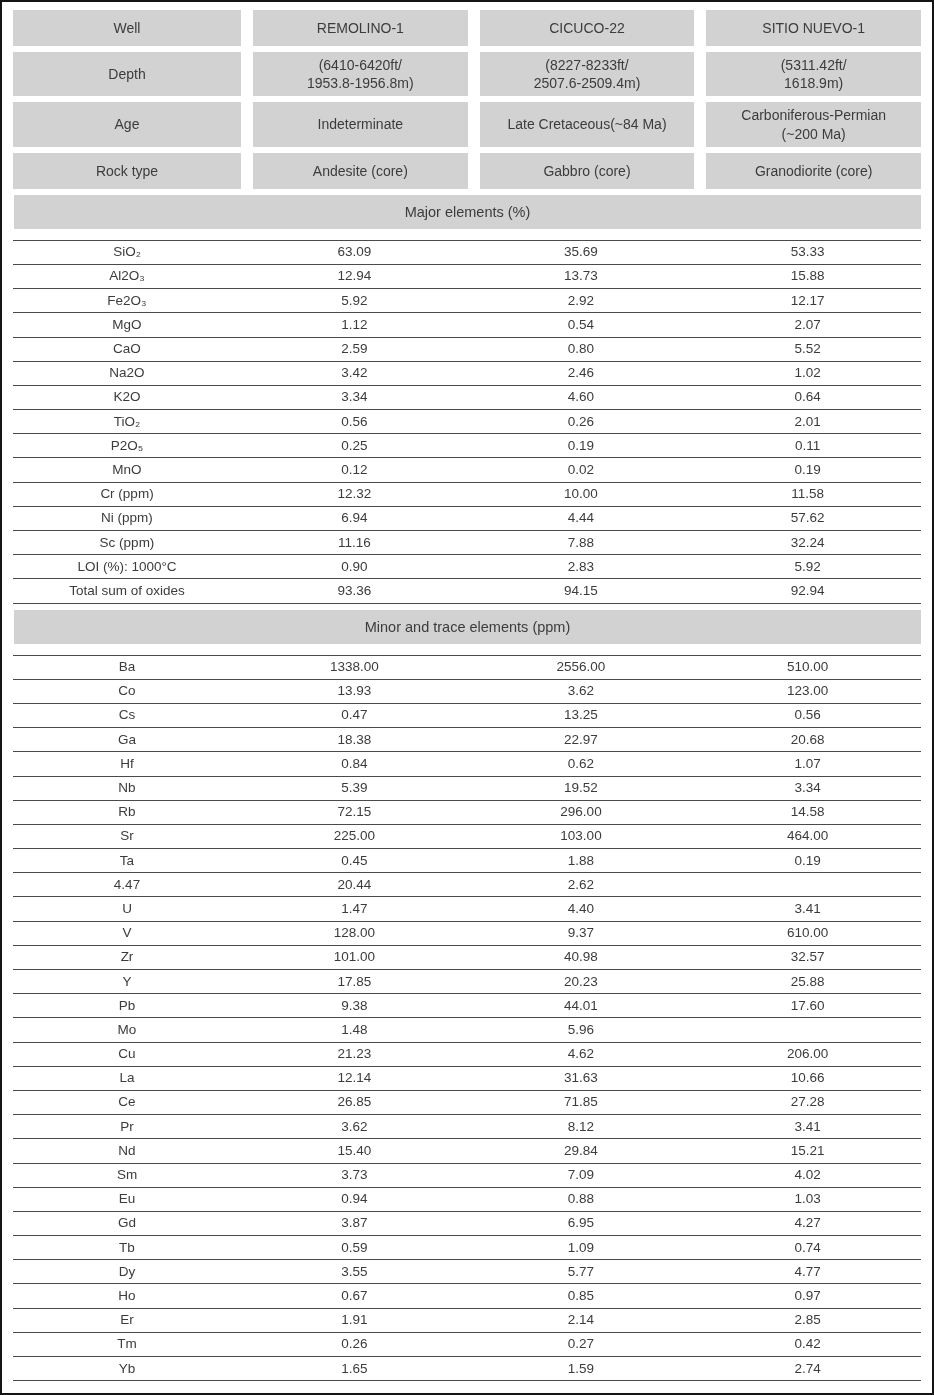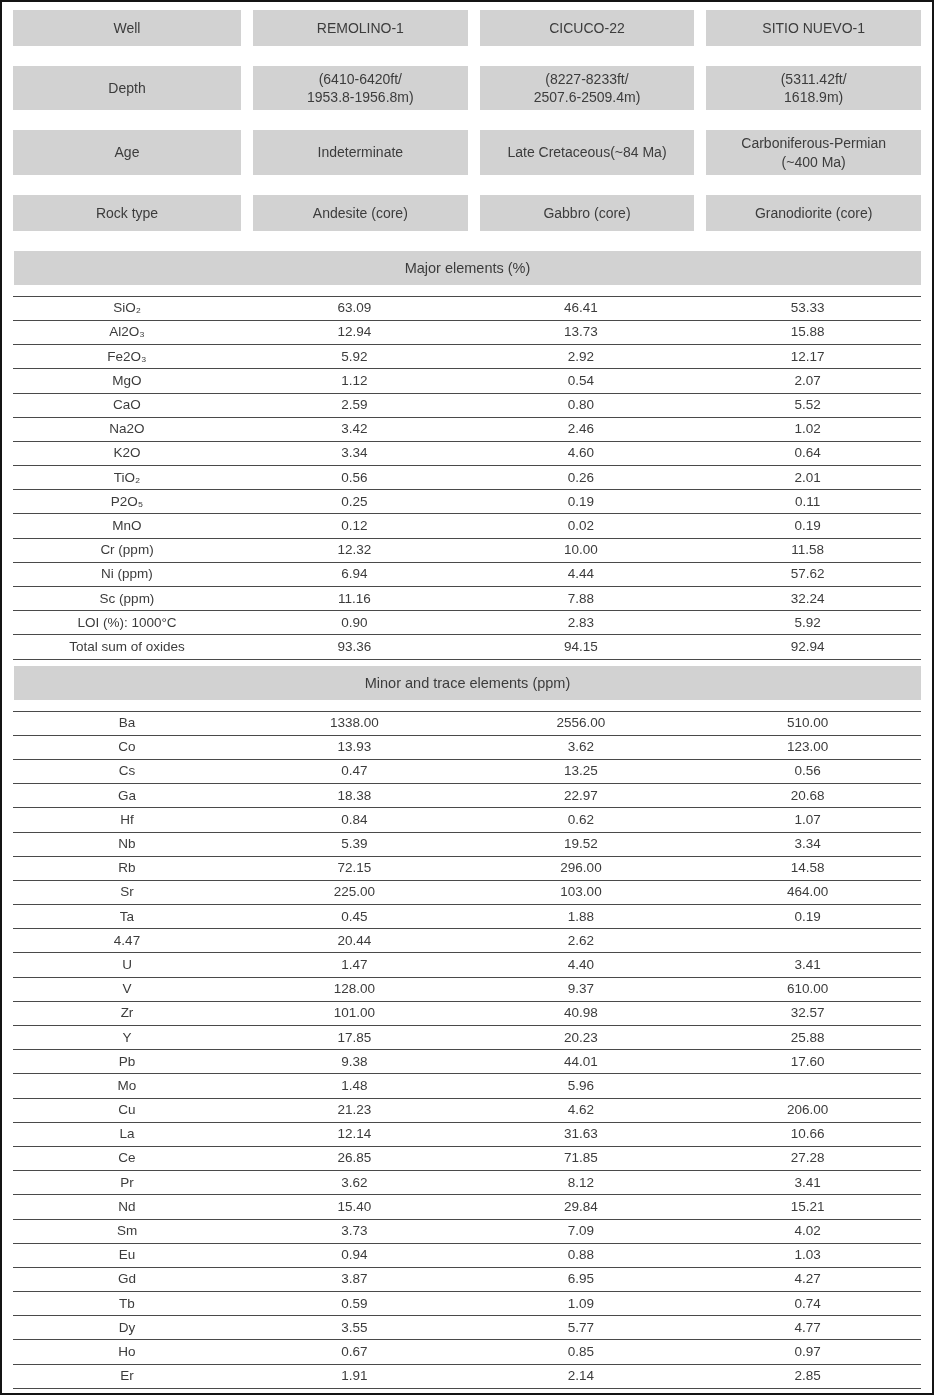--- a/index.html
+++ b/index.html
@@ -24,21 +24,21 @@
     font-family: "Liberation Sans", "DejaVu Sans", sans-serif;
     color: var(--text);
   }
   .table { width: 100%; }
 
   
   .info-row {
     display: grid;
     grid-template-columns: 228px 1fr 1fr 1fr;
     gap: 12px;
-    margin-bottom: 20px;
+    margin-bottom: 6px;
   }
   .info-cell {
     background: var(--header-bg);
     display: flex;
     align-items: center;
     justify-content: center;
     text-align: center;
     padding: 4px 8px;
     min-height: 28px;
     font-size: 14px;
@@ -91,37 +91,37 @@
           <div class="info-cell">(8227-8233ft/
 2507.6-2509.4m)</div>
           <div class="info-cell">(5311.42ft/
 1618.9m)</div>
         </div>
         <div class="info-row">
           <div class="info-cell label">Age</div>
           <div class="info-cell">Indeterminate</div>
           <div class="info-cell">Late Cretaceous(~84 Ma)</div>
           <div class="info-cell">Carboniferous-Permian
-(~400 Ma)</div>
+(~200 Ma)</div>
         </div>
         <div class="info-row">
           <div class="info-cell label">Rock type</div>
           <div class="info-cell">Andesite (core)</div>
           <div class="info-cell">Gabbro (core)</div>
           <div class="info-cell">Granodiorite (core)</div>
         </div>
       </div>
     <div id="sections">
         <div class="section">
           <div class="section-bar">Major elements (%)</div>
           <div class="rows">
             <div class="data-row">
               <div class="data-cell label">SiO₂</div>
               <div class="data-cell">63.09</div>
-              <div class="data-cell">46.41</div>
+              <div class="data-cell">35.69</div>
               <div class="data-cell">53.33</div>
             </div>
             <div class="data-row">
               <div class="data-cell label">Al2O₃</div>
               <div class="data-cell">12.94</div>
               <div class="data-cell">13.73</div>
               <div class="data-cell">15.88</div>
             </div>
             <div class="data-row">
               <div class="data-cell label">Fe2O₃</div>

